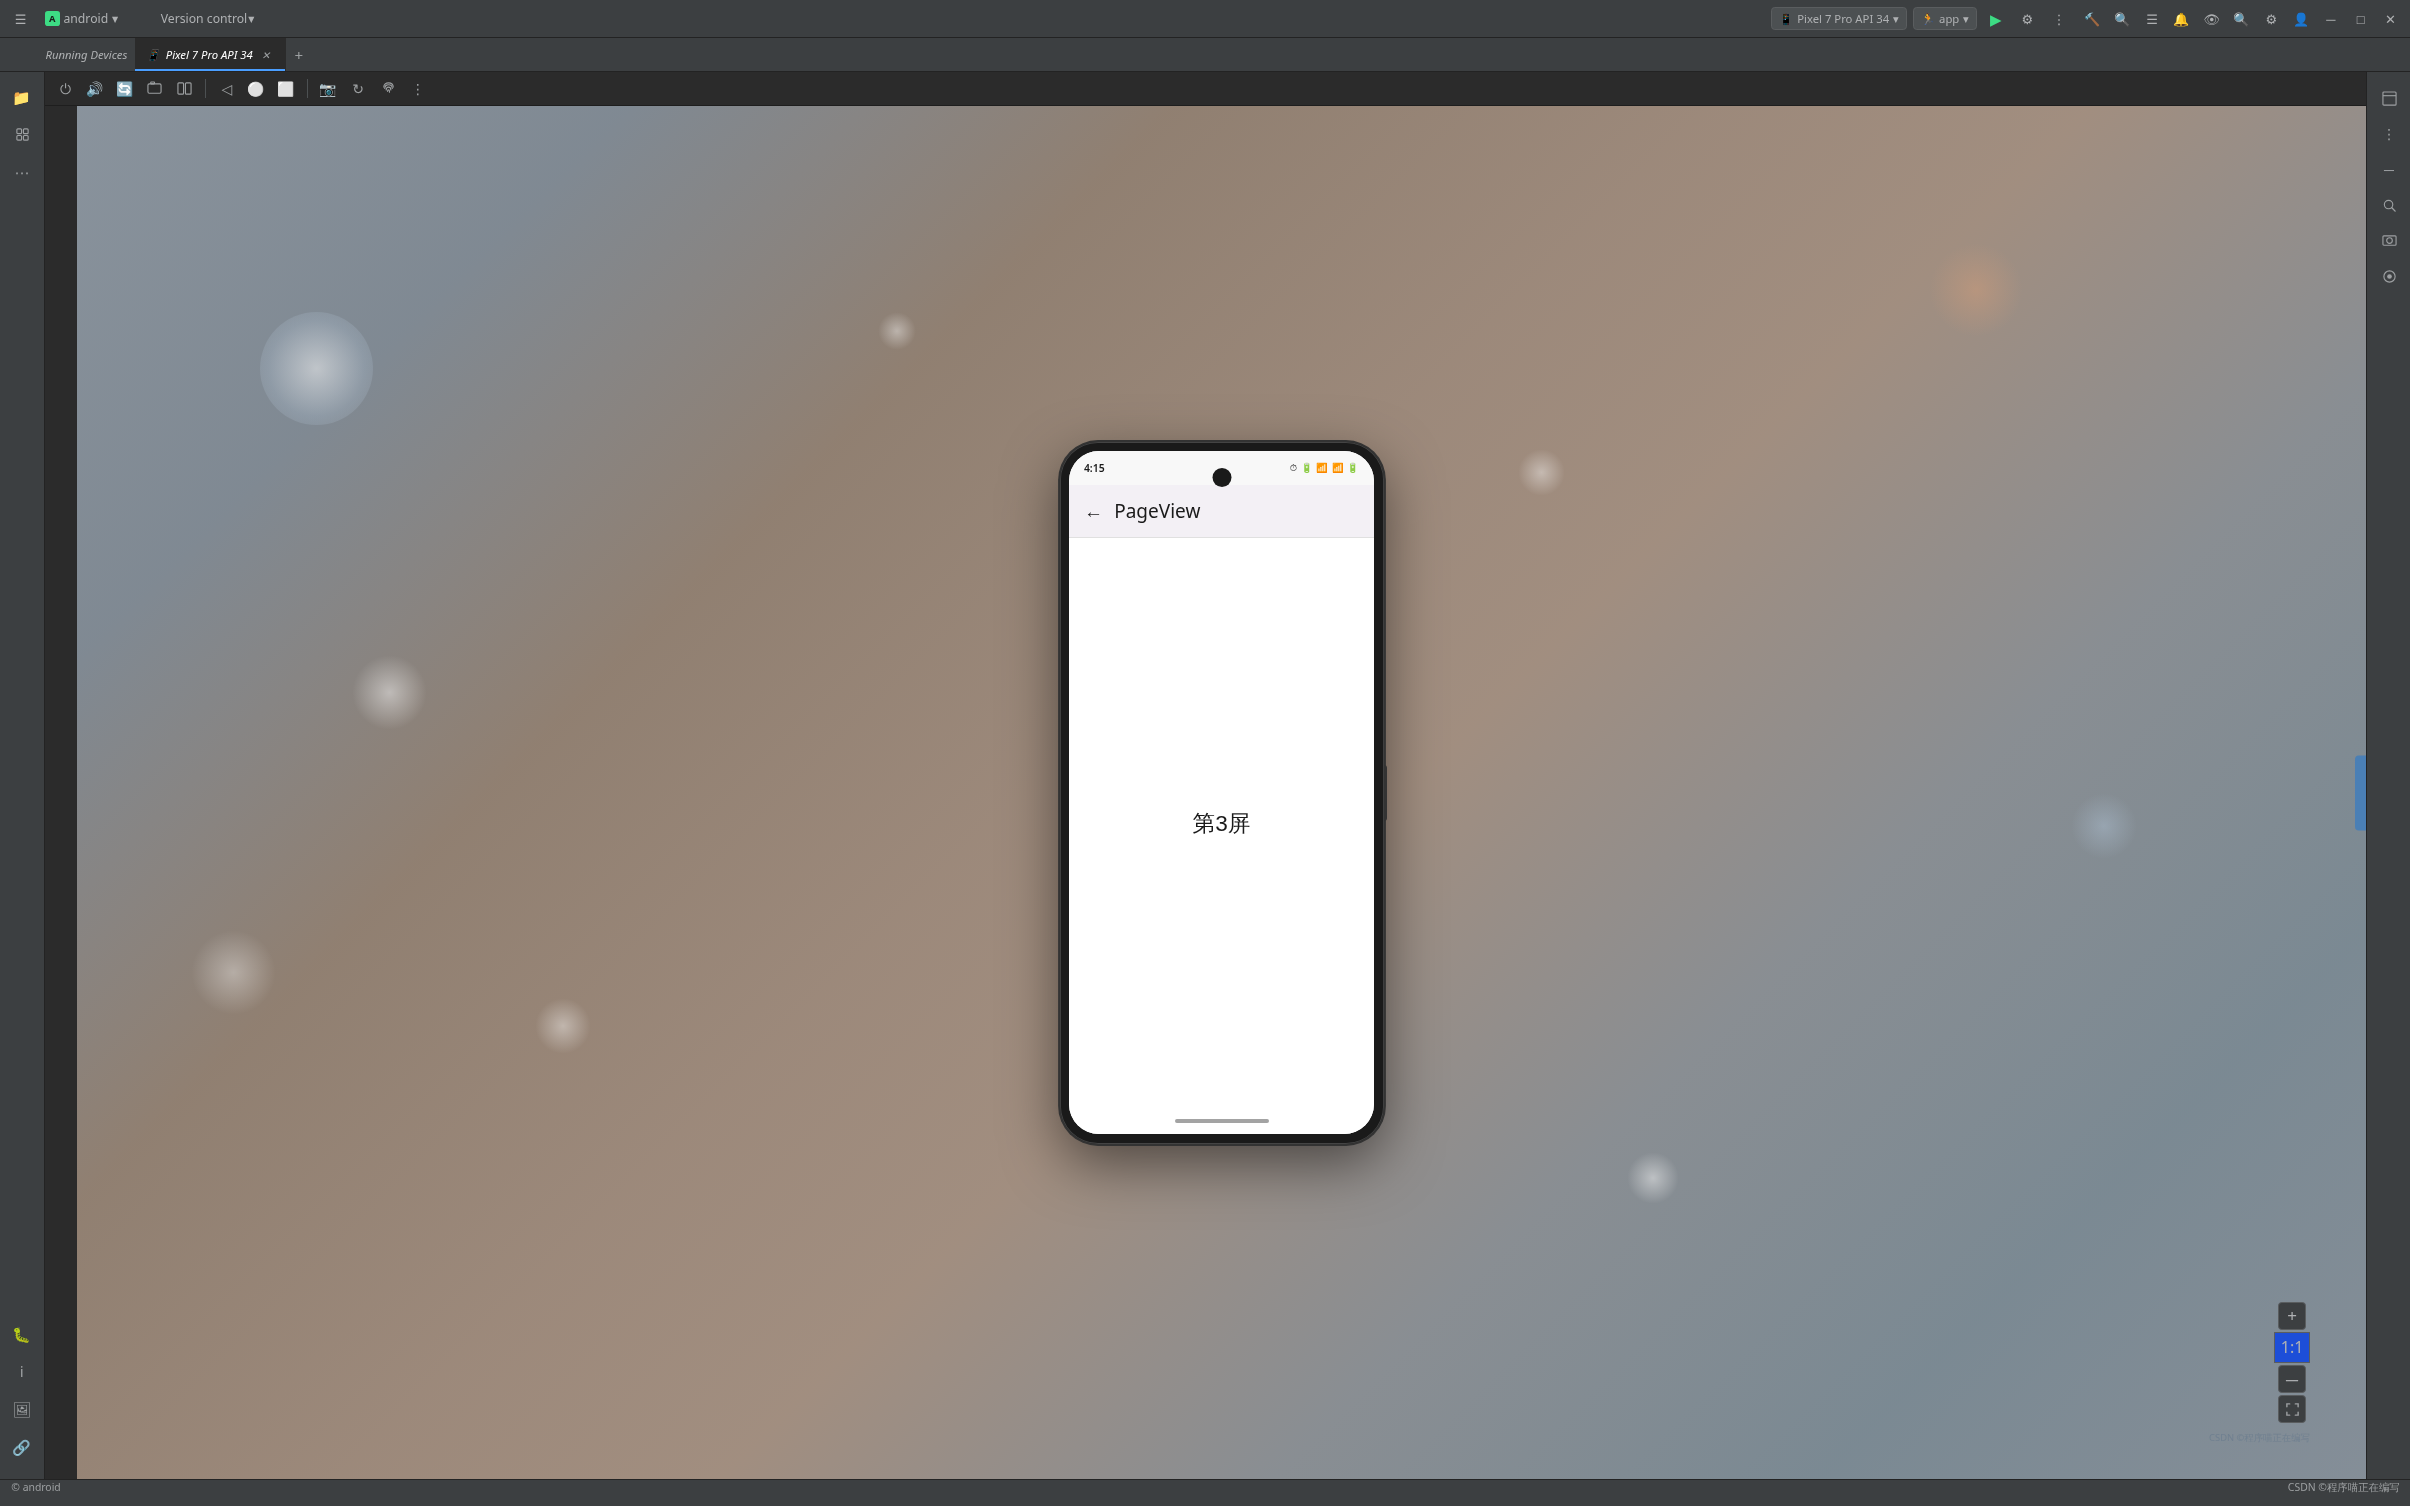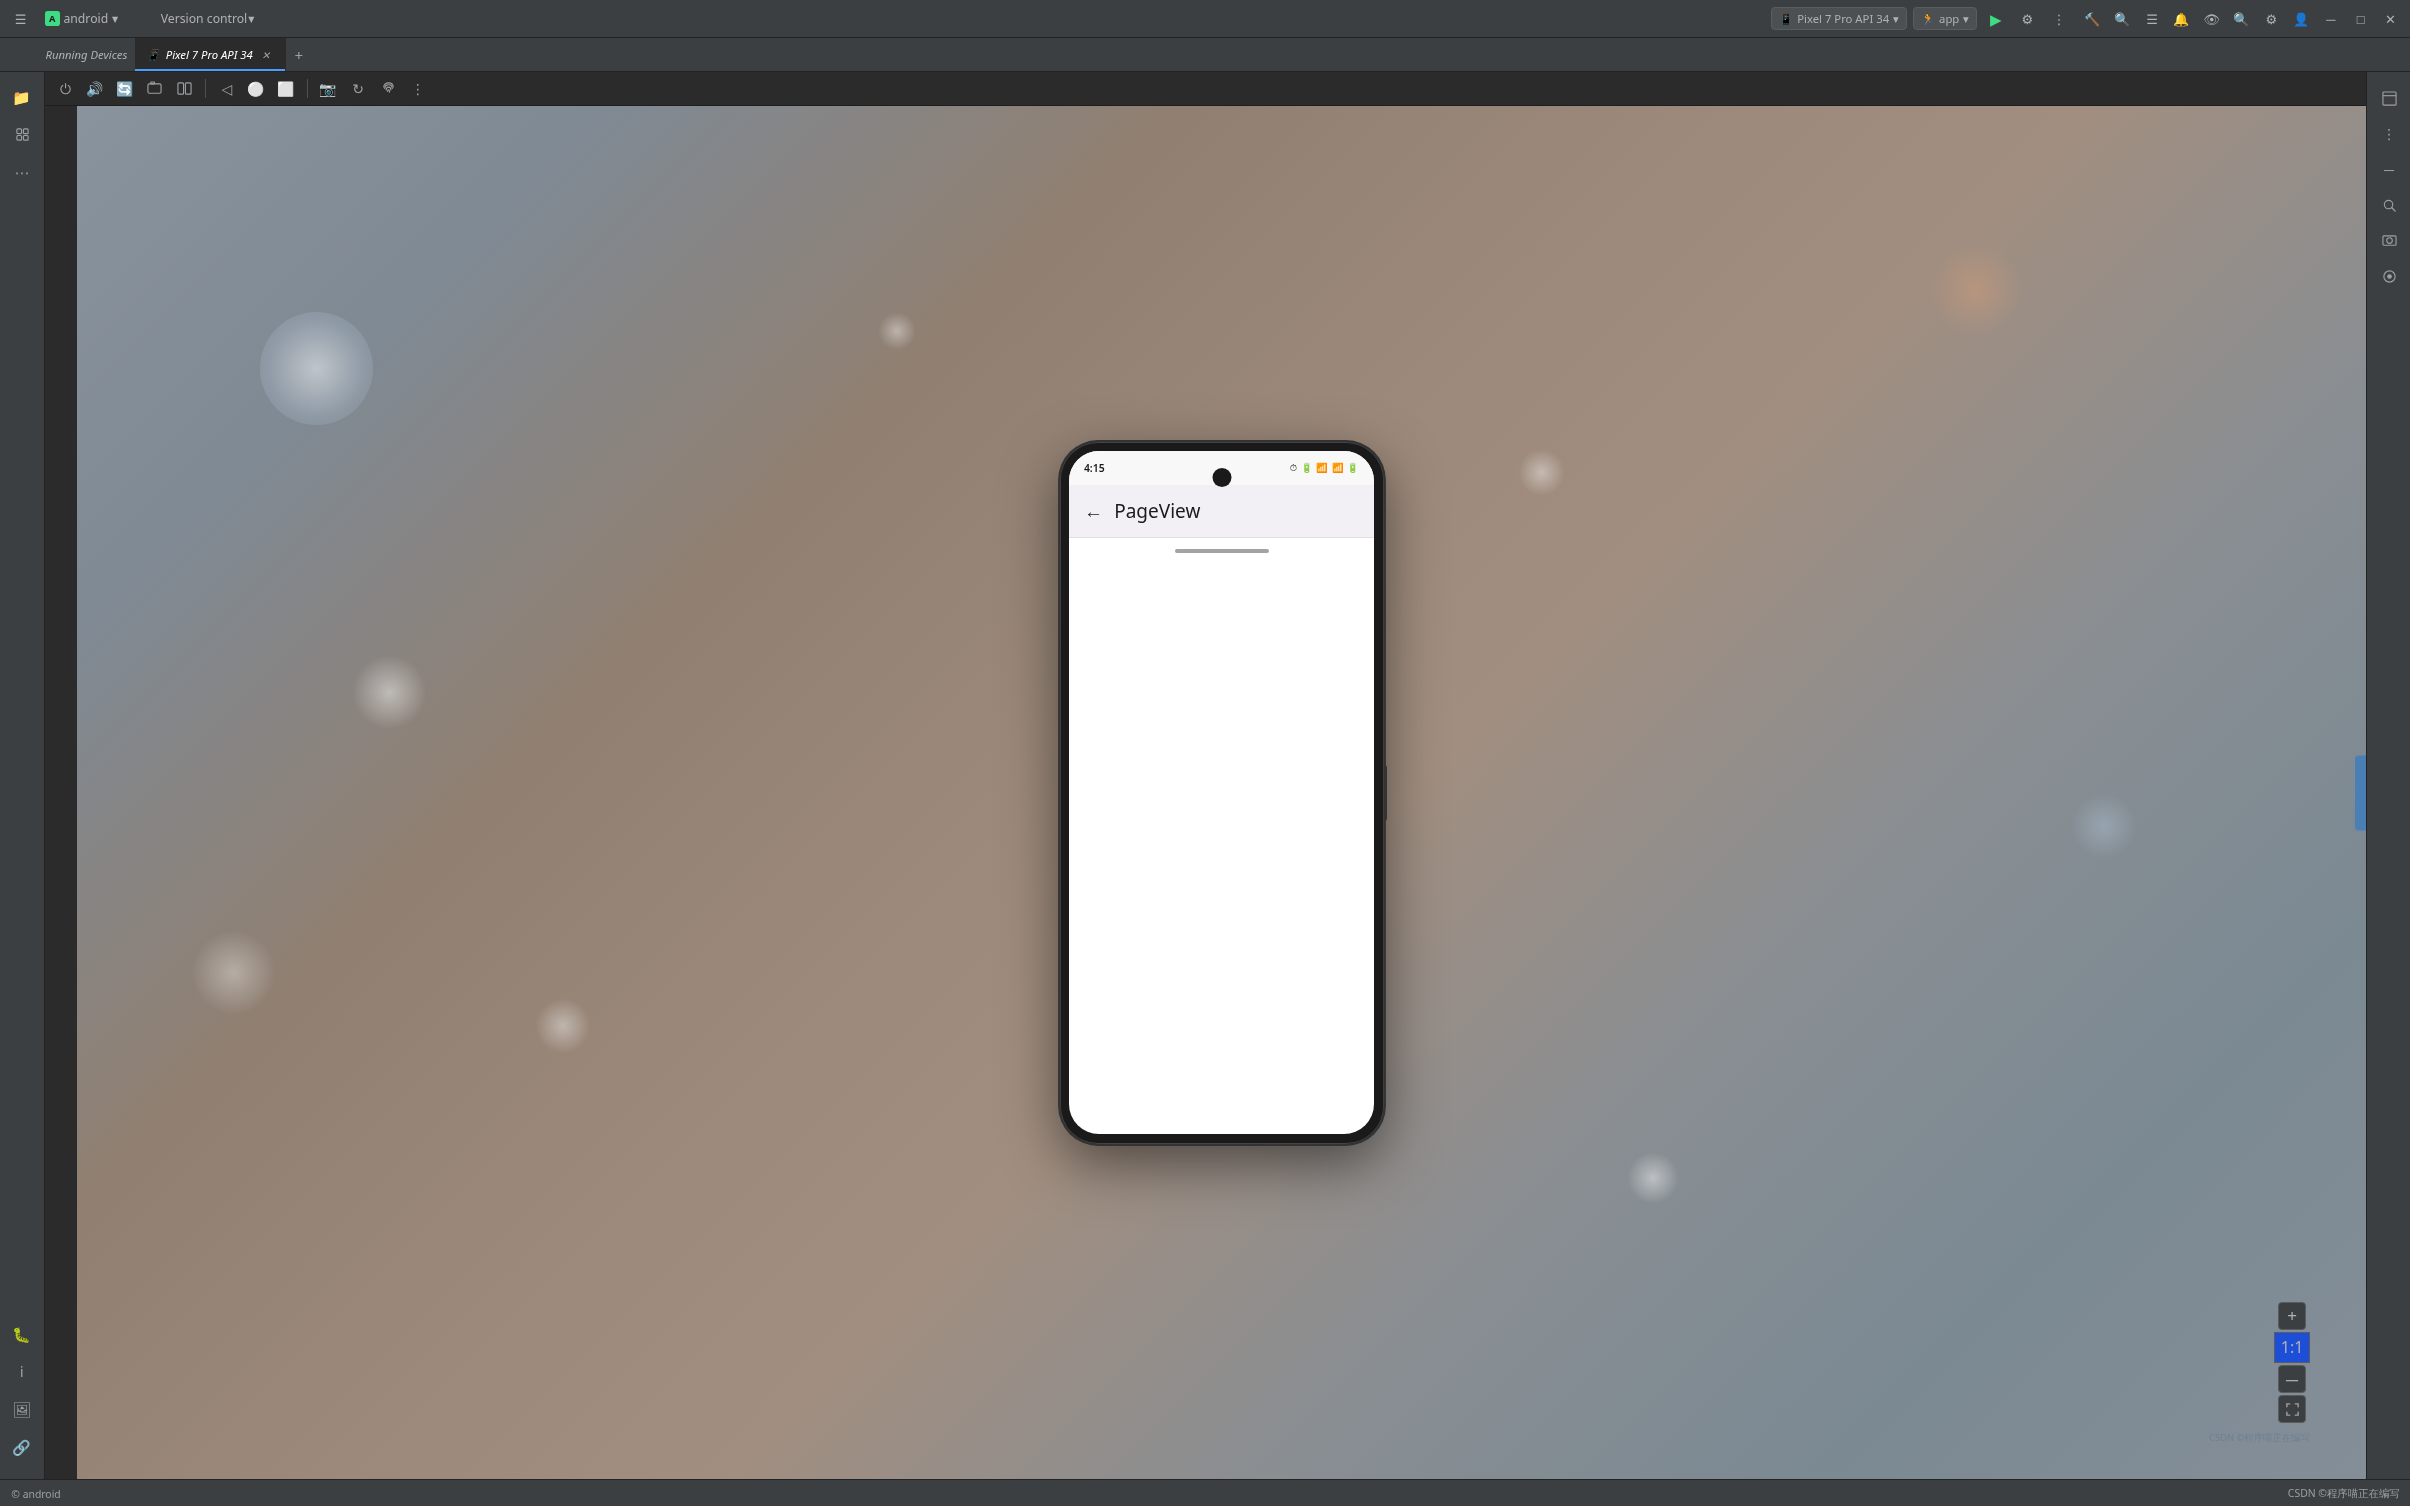--- a/index.html
+++ b/index.html
@@ -447,21 +447,21 @@
       font-size: 9.4px;
       cursor: pointer;
     }
 
     
     .bottom-bar {
       height: 28px;
       background: #3c3f41;
       border-top: 0.9px solid #232323;
       display: flex;
-      align-items: center;
+      align-items: flex-start;
       padding: 0 11.3px;
       font-size: 10.4px;
       color: #9da0a2;
       flex-shrink: 0;
     }
     .bottom-bar-right {
       margin-left: auto;
       display: flex;
       align-items: center;
       gap: 11.3px;
@@ -655,20 +655,23 @@
               <span>📶</span>
               <span>🔋</span>
             </div>
           </div>
 
           <div class="phone-app-bar">
             <span class="app-bar-back">←</span>
             <span class="app-bar-title">PageView</span>
           </div>
 
+          <div class="phone-content">
+            <span class="page-text">第3屏</span>
+          </div>
 
           <div class="phone-bottom-bar">
             <div class="home-bar"></div>
           </div>
         </div>
         <div class="phone-side-handle"></div>
       </div>
 
       <div class="zoom-controls">
         <div class="zoom-btn">+</div>

